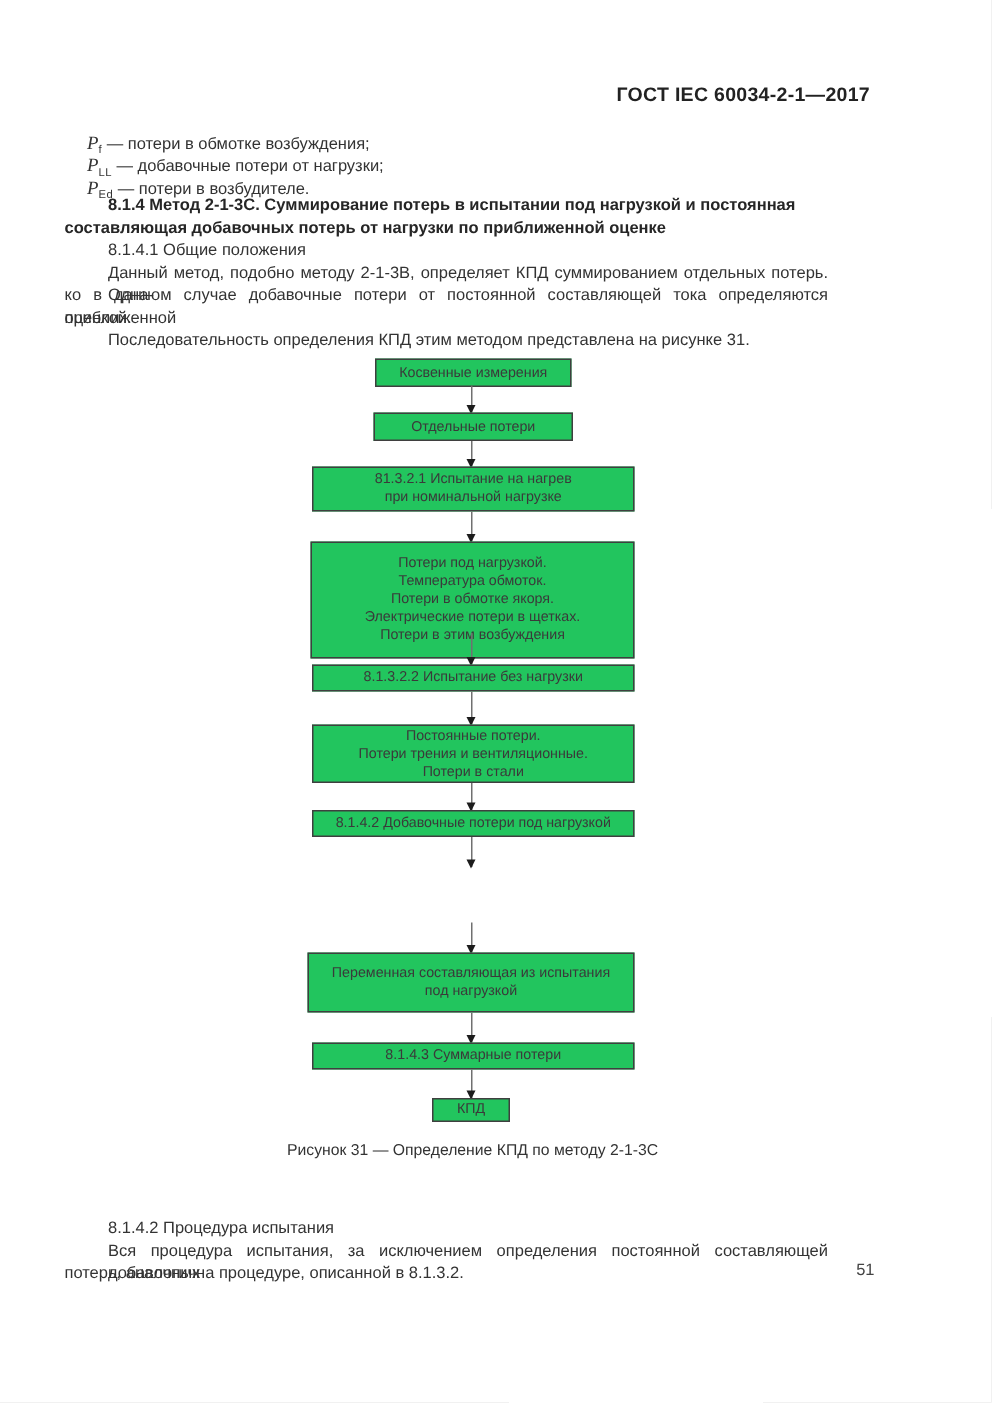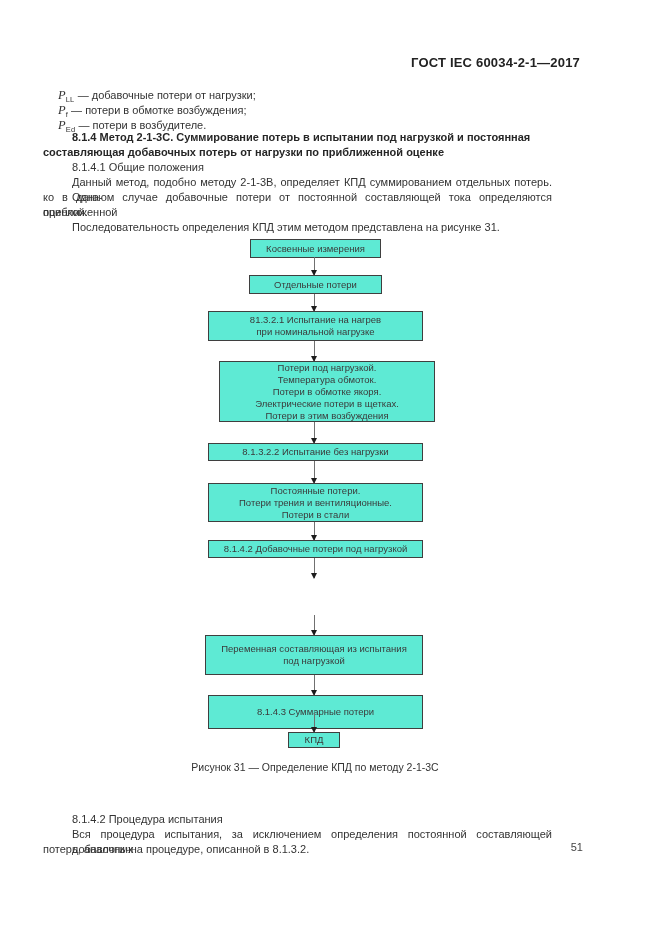--- a/index.html
+++ b/index.html
@@ -31,21 +31,21 @@
   .bottomblock{
     position:absolute;left:43px;top:812px;width:509px;
     font-size:11px;line-height:15px;color:#333;
   }
   .bottomblock .ln{height:15px;white-space:nowrap;}
   .flow{position:absolute;left:0;top:0;width:661px;height:935px;pointer-events:none;}
   .fbox{
     position:absolute;
     box-sizing:border-box;
     border:1px solid #3f3f3f;
-    background:#5eead4;
+    background:#22c55e;
     display:flex;flex-direction:column;align-items:center;justify-content:center;
     font-size:9.5px;line-height:12px;color:#3a3a3a;text-align:right;
   }
   .fbox div{white-space:nowrap;}
   .arr{
     position:absolute;left:314px;width:1px;background:#707070;
   }
   .arr::after{
     content:"";
     position:absolute;left:-3px;bottom:-1px;
@@ -64,26 +64,26 @@
 </style>
 </head>
 <body>
 
 <div class="page">
 
   <div class="doc-header">ГОСТ IEC 60034-2-1—2017</div>
 
   <div class="symbols">
     <div class="line">
+      <span class="sym-p">P</span><span class="sym-sub">f</span>
+      <span>— потери в обмотке возбуждения;</span>
+    </div>
+    <div class="line">
       <span class="sym-p">P</span><span class="sym-sub">LL</span>
       <span>— добавочные потери от нагрузки;</span>
-    </div>
-    <div class="line">
-      <span class="sym-p">P</span><span class="sym-sub">f</span>
-      <span>— потери в обмотке возбуждения;</span>
     </div>
     <div class="line">
       <span class="sym-p">P</span><span class="sym-sub">Ed</span>
       <span>— потери в возбудителе.</span>
     </div>
   </div>
 
   <div class="textblock">
     <div class="ln bold indent">8.1.4 Метод 2-1-3С. Суммирование потерь в испытании под нагрузкой и постоянная</div>
     <div class="ln bold">составляющая добавочных потерь от нагрузки по приближенной оценке</div>
@@ -105,21 +105,21 @@
       <div>Отдельные потери</div>
     </div>
     <div class="arr" style="top:294px;height:17px;"></div>
 
     <div class="fbox" style="left:208px;top:311px;width:215px;height:30px;">
       <div>81.3.2.1 Испытание на нагрев</div>
       <div>при номинальной нагрузке</div>
     </div>
     <div class="arr" style="top:341px;height:20px;"></div>
 
-    <div class="fbox" style="left:207px;top:361px;width:216px;height:61px;margin-left:12px;">
+    <div class="fbox" style="left:207px;top:361px;width:216px;height:78px;">
       <div>Потери под нагрузкой.</div>
       <div>Температура обмоток.</div>
       <div>Потери в обмотке якоря.</div>
       <div>Электрические потери в щетках.</div>
       <div>Потери в этим возбуждения</div>
     </div>
     <div class="arr" style="top:422px;height:21px;"></div>
 
     <div class="fbox" style="left:208px;top:443px;width:215px;height:18px;">
       <div>8.1.3.2.2 Испытание без нагрузки</div>
@@ -139,21 +139,21 @@
     <div class="arr" style="top:558px;height:20px;"></div>
 
     <div class="arr" style="top:615px;height:20px;"></div>
 
     <div class="fbox" style="left:205px;top:635px;width:218px;height:40px;">
       <div>Переменная составляющая из испытания</div>
       <div>под нагрузкой</div>
     </div>
     <div class="arr" style="top:675px;height:20px;"></div>
 
-    <div class="fbox" style="left:208px;top:695px;width:215px;height:34px;">
+    <div class="fbox" style="left:208px;top:695px;width:215px;height:18px;">
       <div>8.1.4.3 Суммарные потери</div>
     </div>
     <div class="arr" style="top:713px;height:19px;"></div>
 
     <div class="fbox" style="left:288px;top:732px;width:52px;height:16px;">
       <div>КПД</div>
     </div>
 
   </div>
 

